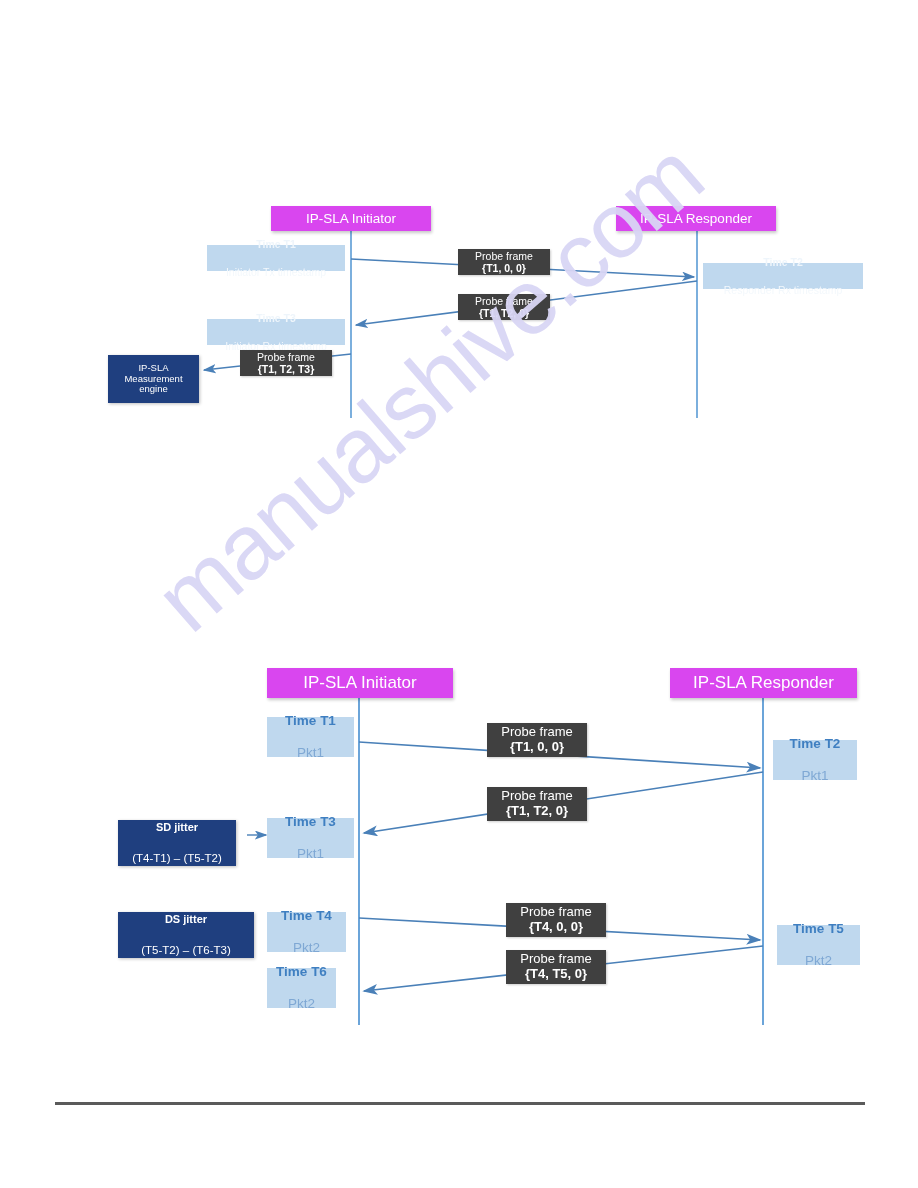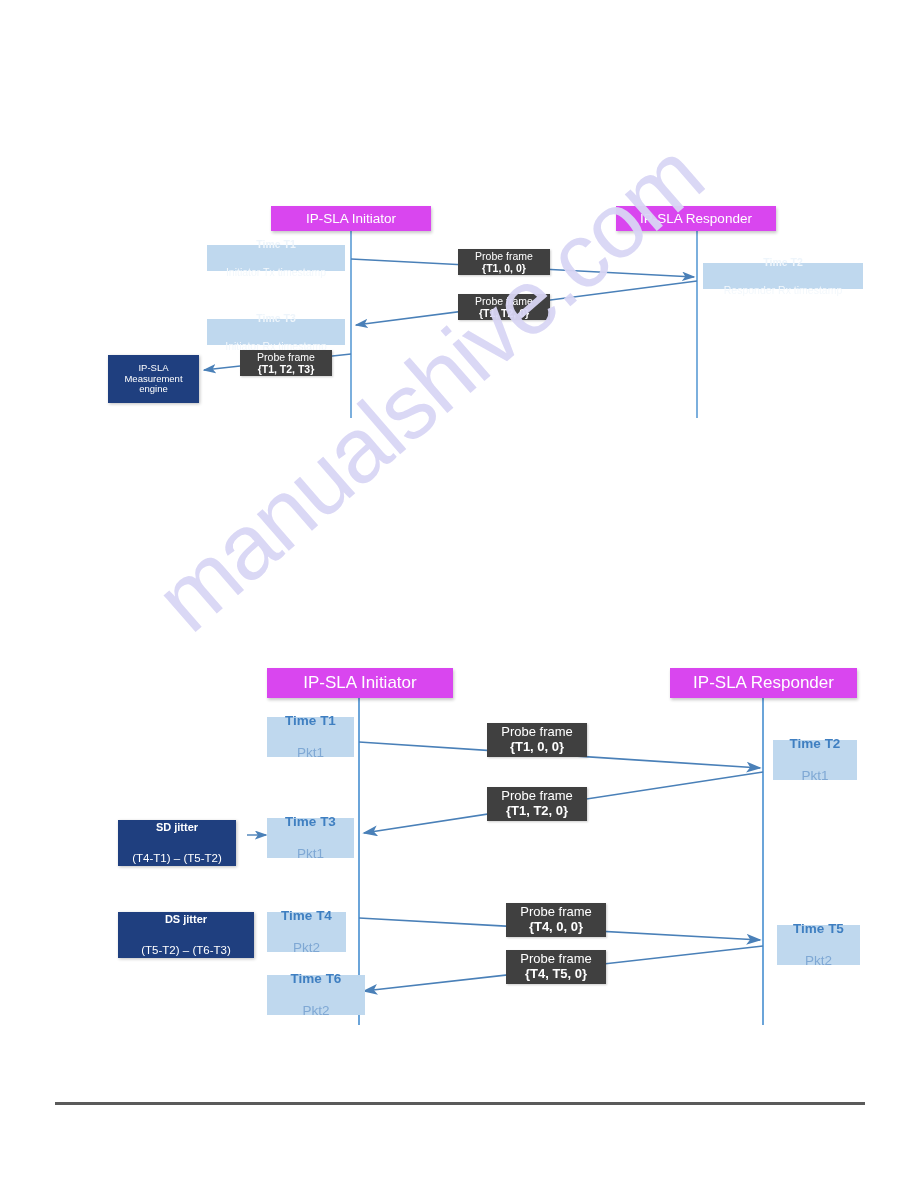--- a/index.html
+++ b/index.html
@@ -229,21 +229,21 @@
       <span class="l2">Pkt1</span>
     </div>
     <div class="node tstamp big" style="left:267px; top:262px; width:79px; height:40px;">
       <span class="l1">Time T4</span>
       <span class="l2">Pkt2</span>
     </div>
     <div class="node tstamp big" style="left:777px; top:275px; width:83px; height:40px;">
       <span class="l1">Time T5</span>
       <span class="l2">Pkt2</span>
     </div>
-    <div class="node tstamp big" style="left:267px; top:325px; width:98px; height:40px;">
+    <div class="node tstamp big" style="left:267px; top:318px; width:69px; height:40px;">
       <span class="l1">Time T6</span>
       <span class="l2">Pkt2</span>
     </div>
 
     <div class="node probe big" style="left:487px; top:725px; width:100px; height:34px; top:73px;">
       <span class="l1">Probe frame</span>
       <span class="l2">{T1, 0, 0}</span>
     </div>
     <div class="node probe big" style="left:487px; top:137px; width:100px; height:34px;">
       <span class="l1">Probe frame</span>

